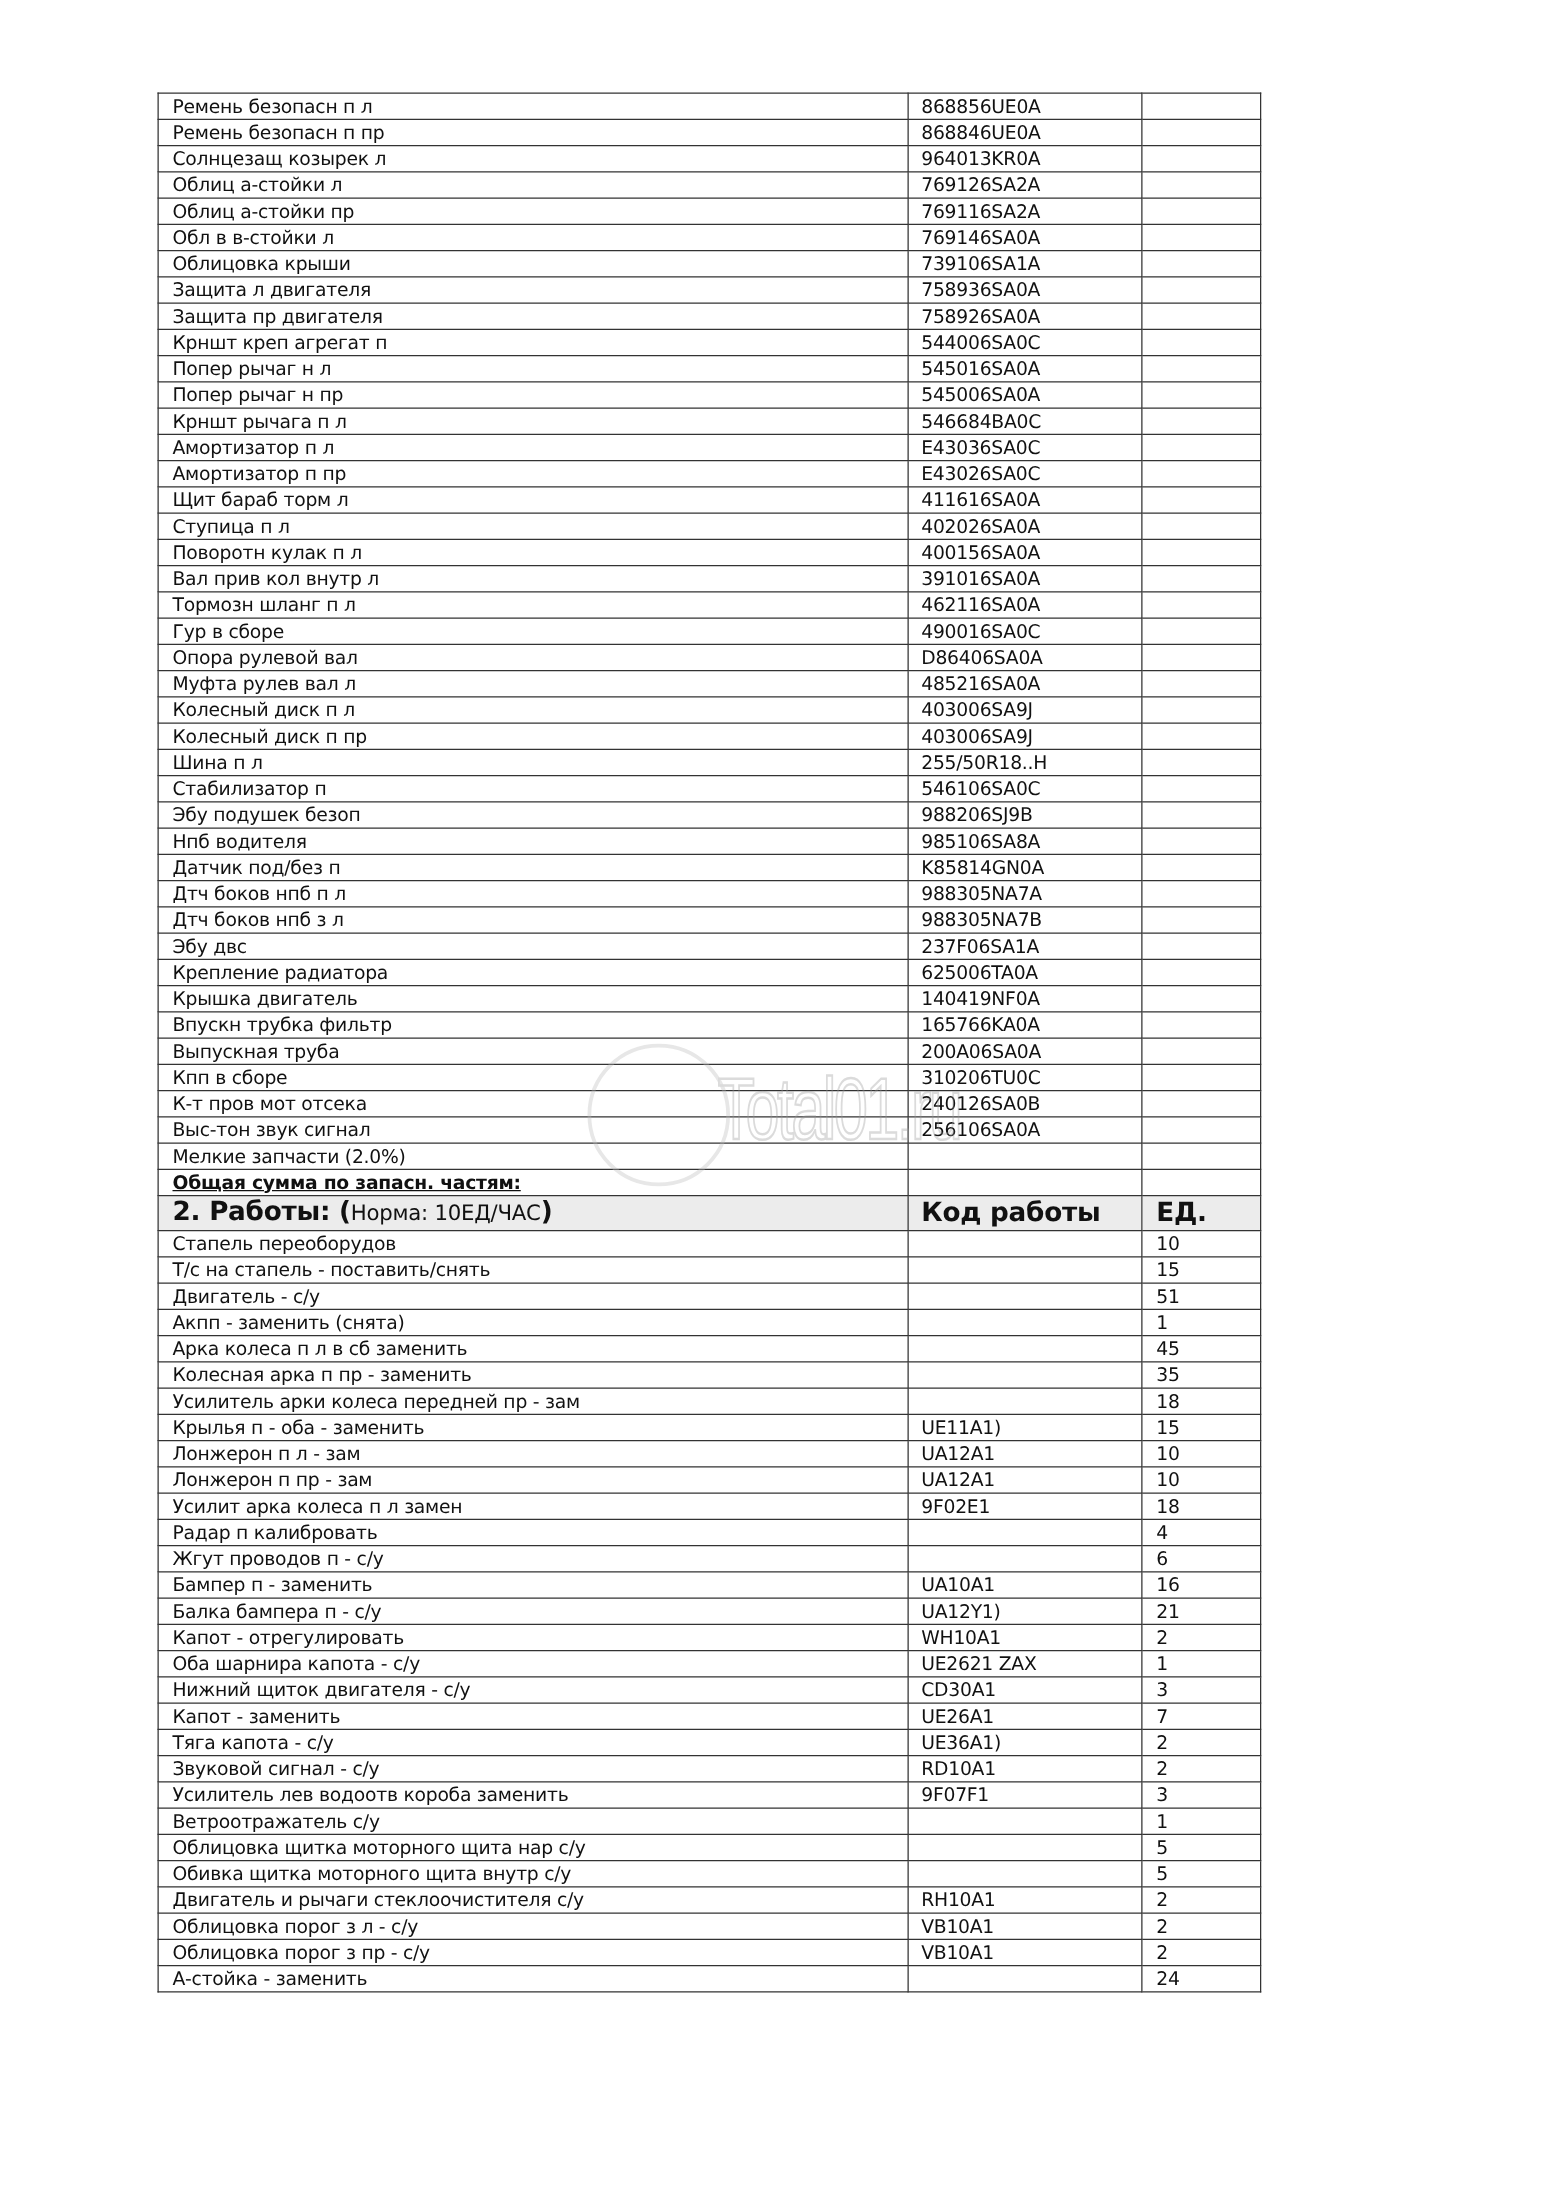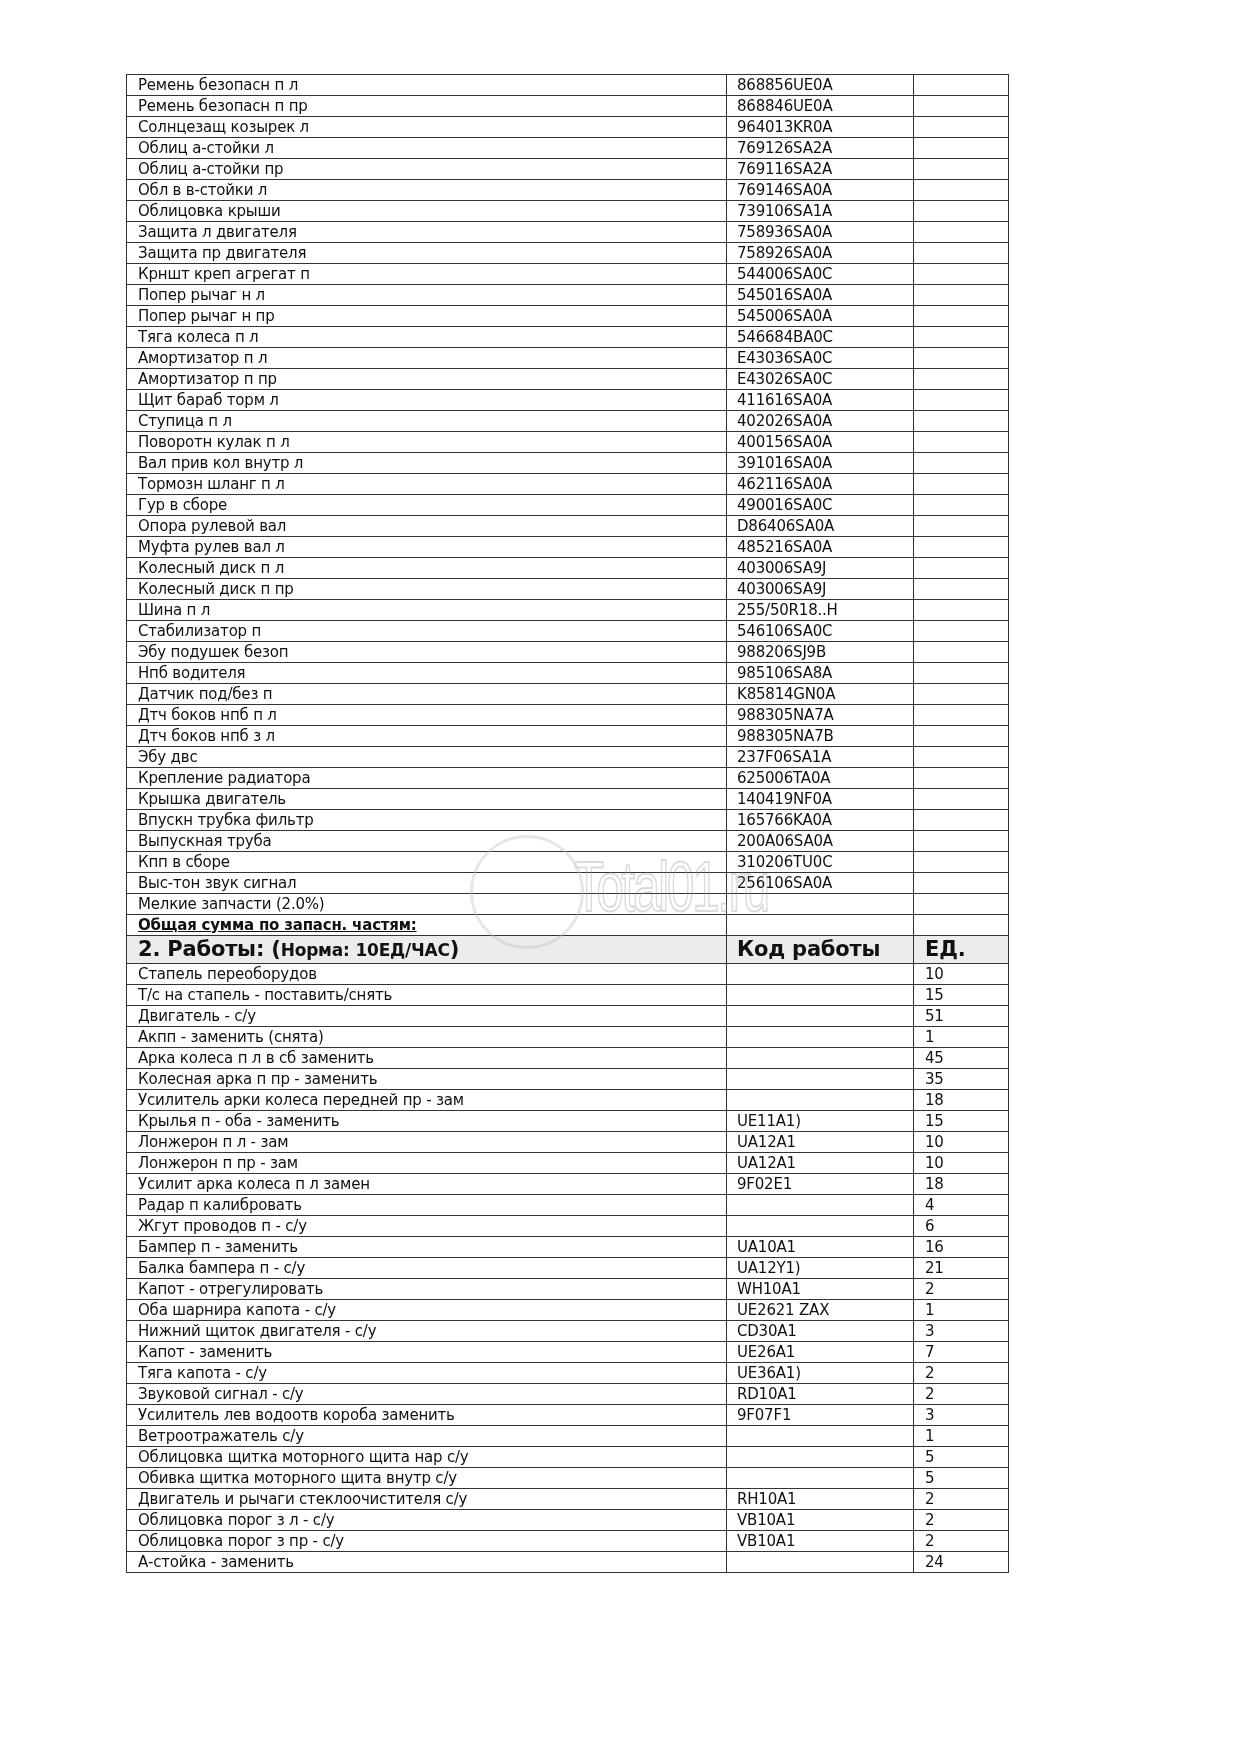--- a/index.html
+++ b/index.html
@@ -7,21 +7,21 @@
          font-family:"DejaVu Sans", "Liberation Sans", sans-serif; color:#111; }
   .sheet { position:absolute; left:126px; top:74px; width:882px; }
   table { border-collapse:collapse; width:882px; table-layout:fixed;padding-left:32px; }
   col.c1 { width:600px; } col.c2 { width:187px; } col.c3 { width:95px; }
   td { border:1.5px solid #333; height:20px; padding:0 0 0 11px; font-size:15px;
        line-height:19px; white-space:nowrap; overflow:hidden; vertical-align:middle;
        letter-spacing:-0.2px; }
   td.code { padding-left:10px; }
   tr.bold td { font-weight:bold;text-decoration:underline; }
   tr.section td { background:#ececec; font-weight:bold; font-size:21px; height:27px; line-height:25px; }
-  tr.section .norm { font-weight:bold; font-size:17px; }
+  tr.section .norm { font-weight:normal; font-size:17px; }
   .watermark { position:absolute; left:470px; top:835px; width:330px; height:115px;
                pointer-events:none; opacity:0.35; }
   .wm-circle { position:absolute; left:0; top:0; width:108px; height:108px; border:3px solid #bbb;
                border-radius:50%; }
   .wm-text { position:absolute; left:104px; top:12px; font-size:70px; color:#ccc;
              font-family:"Liberation Sans", sans-serif; letter-spacing:-3px; -webkit-text-stroke:2px #999;
              color:transparent; transform:scaleX(0.7); transform-origin:left top; }
 </style>
 </head>
 <body>
@@ -88,21 +88,21 @@
           <td>Попер рычаг н л</td>
           <td class="code">545016SA0A</td>
           <td></td>
         </tr>
         <tr>
           <td>Попер рычаг н пр</td>
           <td class="code">545006SA0A</td>
           <td></td>
         </tr>
         <tr>
-          <td>Тяга колеса п л</td>
+          <td>Крншт рычага п л</td>
           <td class="code">546684BA0C</td>
           <td></td>
         </tr>
         <tr>
           <td>Амортизатор п л</td>
           <td class="code">E43036SA0C</td>
           <td></td>
         </tr>
         <tr>
           <td>Амортизатор п пр</td>
@@ -215,20 +215,25 @@
           <td></td>
         </tr>
         <tr>
           <td>Выпускная труба</td>
           <td class="code">200A06SA0A</td>
           <td></td>
         </tr>
         <tr>
           <td>Кпп в сборе</td>
           <td class="code">310206TU0C</td>
+          <td></td>
+        </tr>
+        <tr>
+          <td>К-т пров мот отсека</td>
+          <td class="code">240126SA0B</td>
           <td></td>
         </tr>
         <tr>
           <td>Выс-тон звук сигнал</td>
           <td class="code">256106SA0A</td>
           <td></td>
         </tr>
         <tr>
           <td>Мелкие запчасти (2.0%)</td>
           <td class="code"></td>

